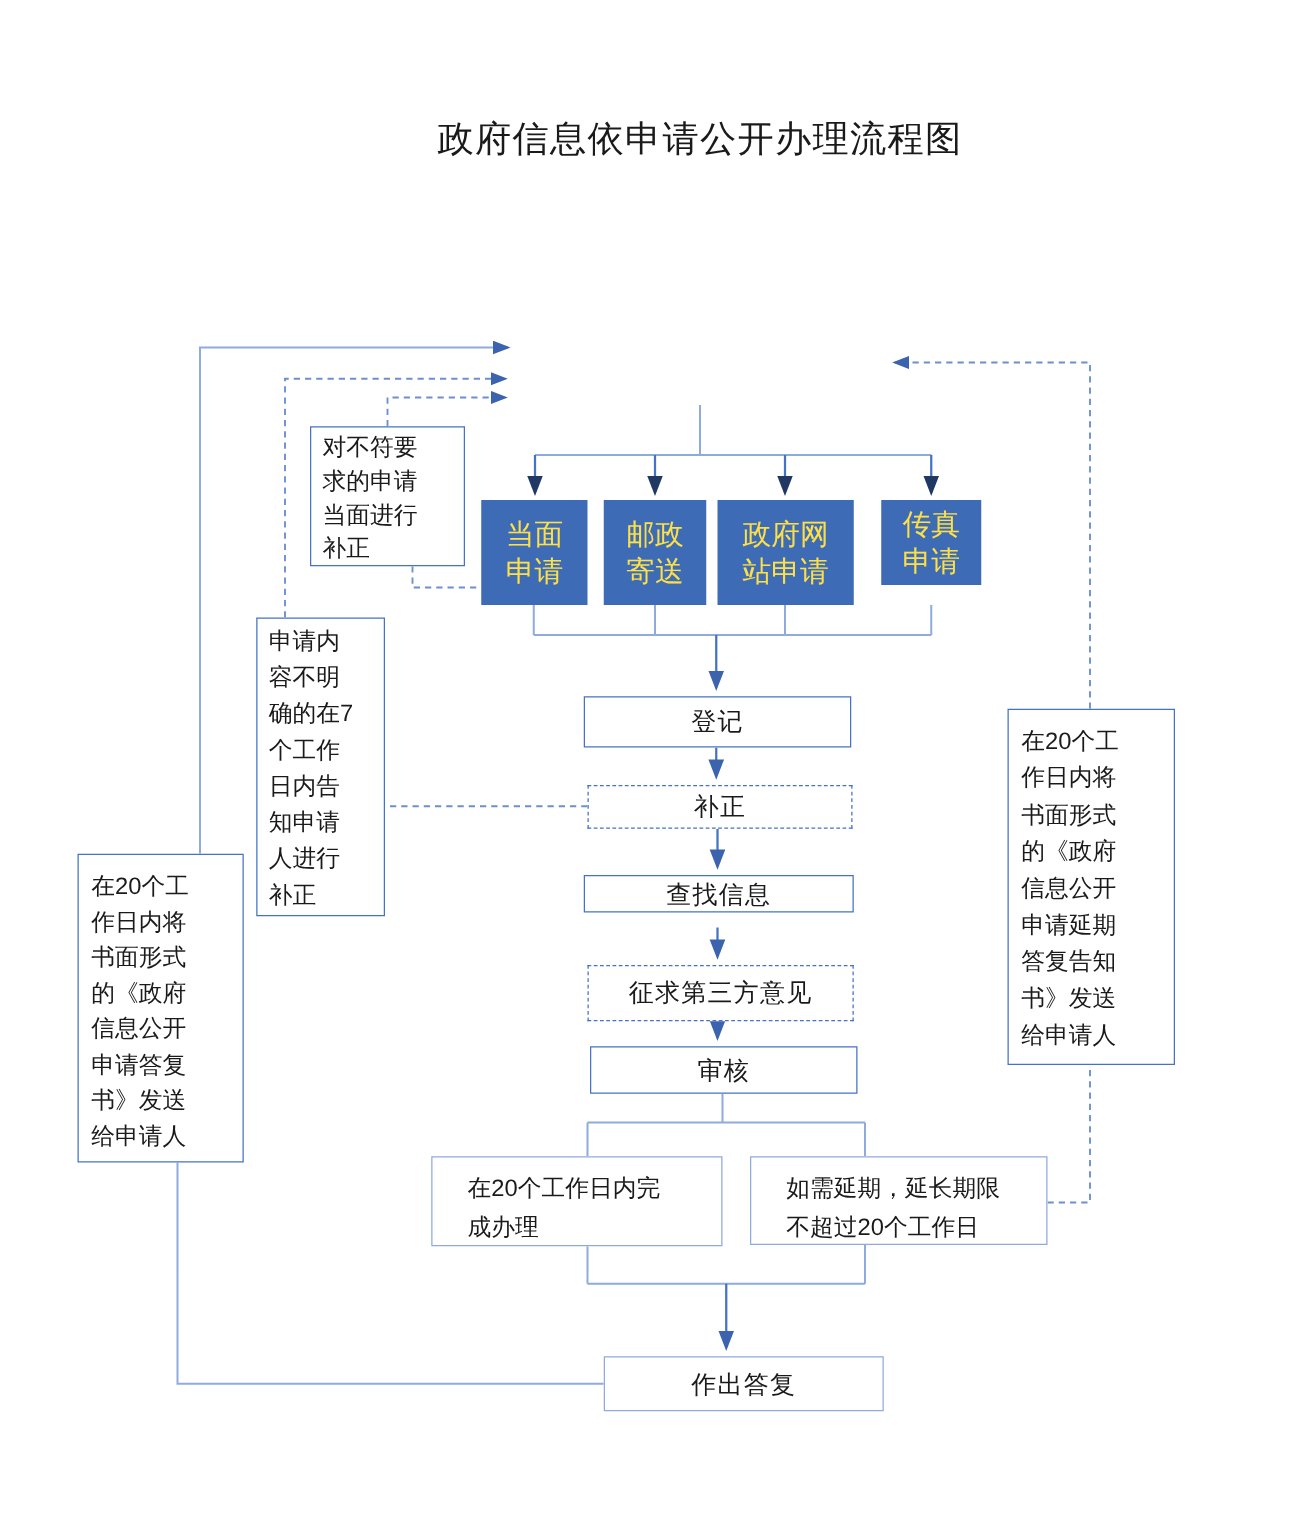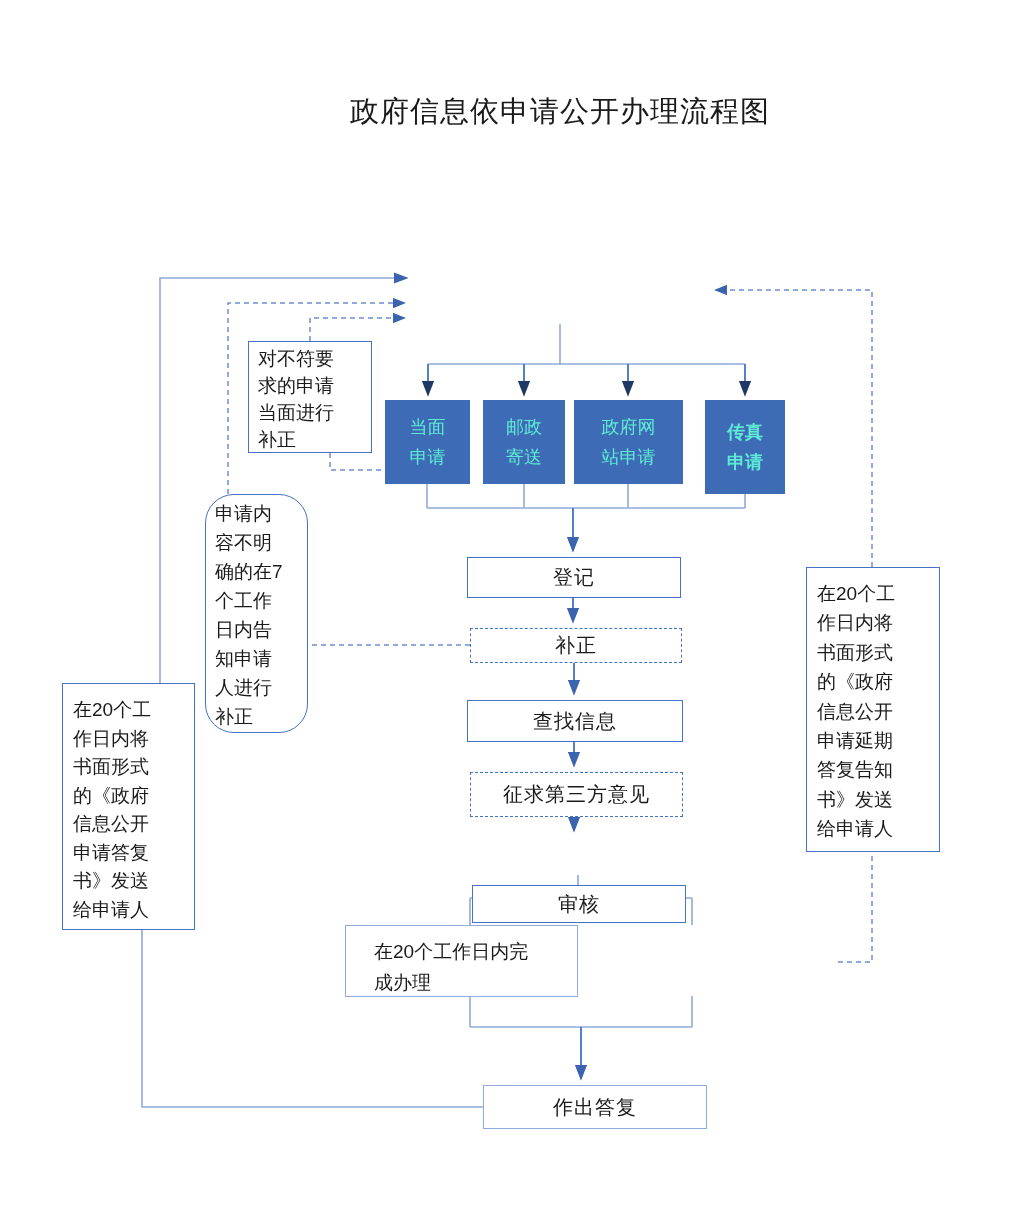--- a/index.html
+++ b/index.html
@@ -15,43 +15,43 @@
   .ln{fill:none;stroke:var(--light-line);stroke-width:1.6;}
   .ar{fill:none;stroke:var(--border-blue);stroke-width:1.8;}
   .dl{fill:none;stroke:var(--dash-line);stroke-width:1.5;stroke-dasharray:5 4;}
   .mk-dark{fill:var(--arrow-dark);} .mk-med{fill:var(--arrow-med);}
 
   .node{position:absolute;white-space:pre-line;}
   .title{left:300px;top:92px;width:520px;text-align:center;font-size:29px;letter-spacing:1px;}
   .start{left:410px;top:237px;width:300px;height:87px;background:var(--main-fill);
     border:1.8px solid var(--border-blue);display:flex;align-items:center;justify-content:center;
     font-size:26px;letter-spacing:2px;}
-  .chan{background:var(--box-blue);color:#5eead4;display:flex;align-items:center;justify-content:center;
-    text-align:left;font-size:18px;line-height:30px;}
+  .chan{background:var(--box-blue);color:#fde047;display:flex;align-items:center;justify-content:center;
+    text-align:left;font-size:23px;line-height:30px;}
   .chan1{left:385px;top:400px;width:85px;height:84px;}
   .chan2{left:483px;top:400px;width:82px;height:84px;}
   .chan3{left:574px;top:400px;width:109px;height:84px;}
-  .chan4{left:705px;top:400px;width:80px;height:94px;font-weight:bold;}
+  .chan4{left:705px;top:400px;width:80px;height:68px;}
   .flow{border:1.6px solid var(--border-blue);background:#fff;display:flex;align-items:center;
     justify-content:center;text-align:right;font-size:20px;letter-spacing:1px;}
   .dashed{border-style:dashed;}
   .dengji{left:467px;top:557px;width:214px;height:41px;}
   .buzheng{left:470px;top:628px;width:212px;height:35px;}
-  .chazhao{left:467px;top:700px;width:216px;height:42px;}
+  .chazhao{left:467px;top:700px;width:216px;height:30px;}
   .zhengqiu{left:470px;top:772px;width:213px;height:45px;}
-  .shenhe{left:472px;top:837px;width:214px;height:38px;margin-top:48px;}
+  .shenhe{left:472px;top:837px;width:214px;height:38px;}
   .branch{border:1.5px solid var(--light-line);background:#fff;font-size:19px;line-height:31px;
     padding:10px 8px 0 28px;text-align:left;}
   .branch-l{left:345px;top:925px;width:233px;height:72px;}
   .branch-r{left:600px;top:925px;width:238px;height:71px;}
   .reply{left:483px;top:1085px;width:224px;height:44px;border:1.5px solid var(--light-line);
     background:#fff;display:flex;align-items:center;justify-content:center;font-size:20px;letter-spacing:1px;}
   .note{border:1.6px solid var(--border-blue);background:#fff;font-size:19px;text-align:left;}
   .note-tl{left:248px;top:341px;width:124px;height:112px;line-height:27px;padding:3px 0 0 9px;}
-  .note-ml{left:205px;top:494px;width:103px;height:239px;line-height:29px;padding:4px 12px 0 9px;border-radius:29px;}
+  .note-ml{left:205px;top:494px;width:103px;height:239px;line-height:29px;padding:4px 12px 0 9px;}
   .note-bl{left:62px;top:683px;width:133px;height:247px;line-height:28.5px;padding:12px 0 0 10px;}
   .note-r{left:806px;top:567px;width:134px;height:285px;line-height:29.4px;padding:11px 0 0 10px;}
 </style>
 </head>
 <body>
 
 <div class="canvas">
 
   <svg class="wires" viewBox="0 0 1033 1217">
     <defs>
@@ -120,20 +120,22 @@
 申请</div>
 
   <div class="node flow dengji">登记</div>
   <div class="node flow dashed buzheng">补正</div>
   <div class="node flow chazhao">查找信息</div>
   <div class="node flow dashed zhengqiu">征求第三方意见</div>
   <div class="node flow shenhe">审核</div>
 
   <div class="node branch branch-l">在20个工作日内完
 成办理</div>
+  <div class="node branch branch-r">如需延期，延长期限
+不超过20个工作日</div>
 
   <div class="node reply">作出答复</div>
 
   <div class="node note note-tl">对不符要
 求的申请
 当面进行
 补正</div>
   <div class="node note note-ml">申请内
 容不明
 确的在7

